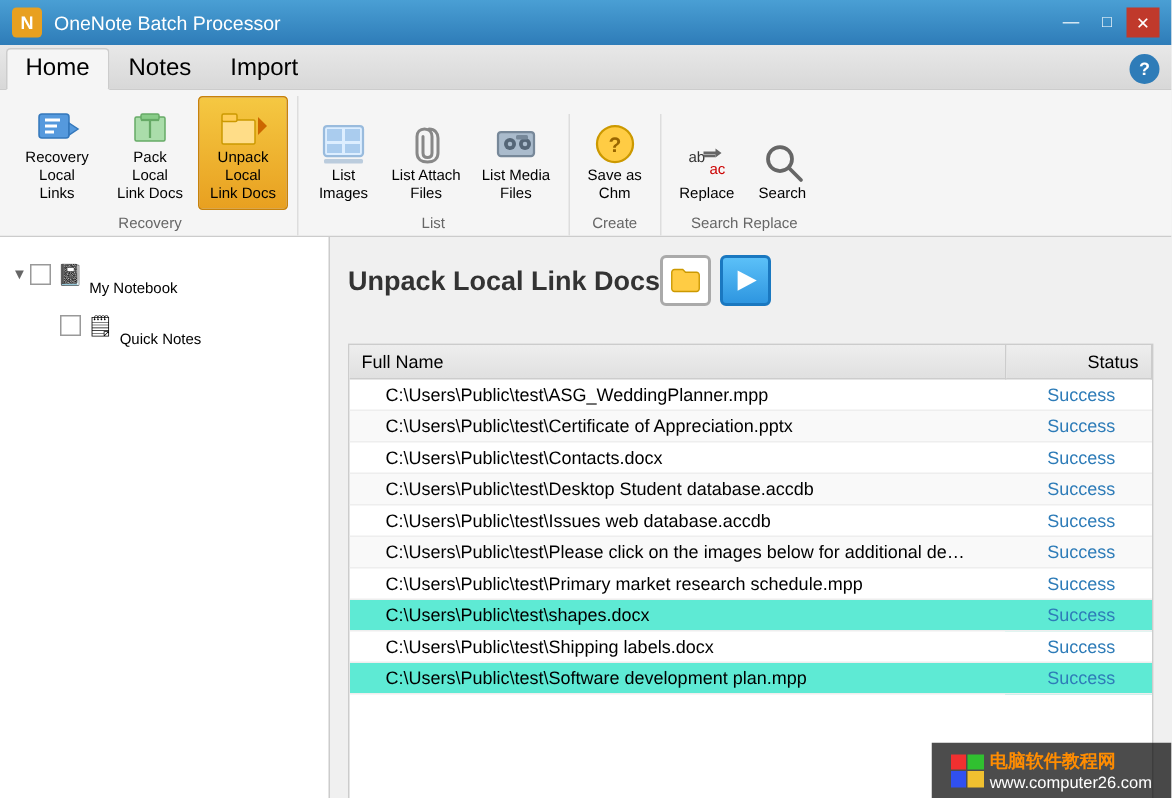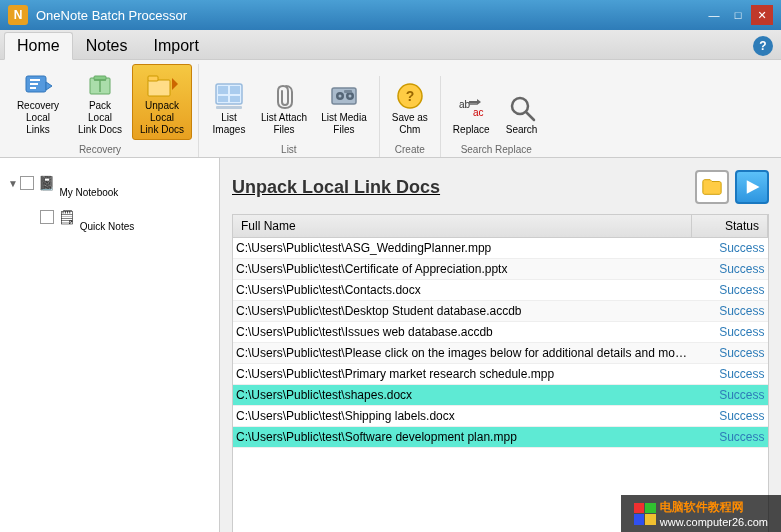--- a/index.html
+++ b/index.html
@@ -225,23 +225,21 @@
     .content-area {
       flex: 1;
       background: #f0f0f0;
       display: flex;
       flex-direction: column;
       padding: 12px;
     }
     .content-header {
       display: flex;
       align-items: center;
-      justify-content: space-between;
-      margin-bottom: 10px;
-      text-decoration: underline;
+      margin-bottom: 25px;
     }
     .content-title {
       font-size: 18px;
       font-weight: bold;
       color: #333;
     }
     .content-actions {
       display: flex;
       gap: 6px;
     }
@@ -280,21 +278,21 @@
       border-bottom: 1px solid #ccc;
       border-right: 1px solid #ccc;
       padding: 4px 8px;
       text-align: left;
       font-weight: normal;
       font-size: 12px;
       position: sticky;
       top: 0;
     }
     .file-table td {
-      padding: 3px 3px;
+      padding: 3px 24px;
       border-bottom: 1px solid #eee;
       font-size: 12px;
     }
 
     
     .watermark {
       position: fixed;
       bottom: 0;
       right: 0;
       background: rgba(0,0,0,0.7);

